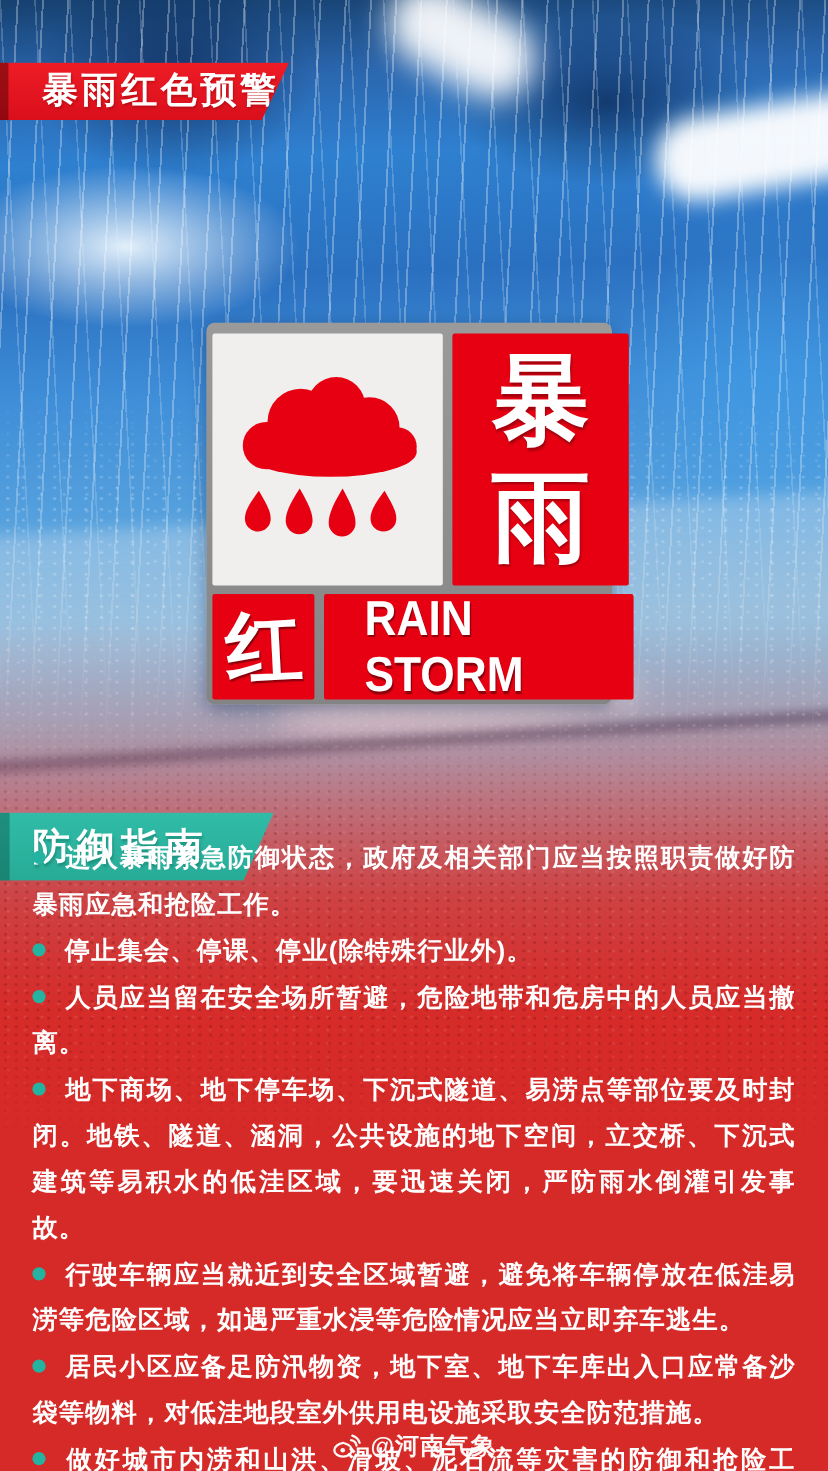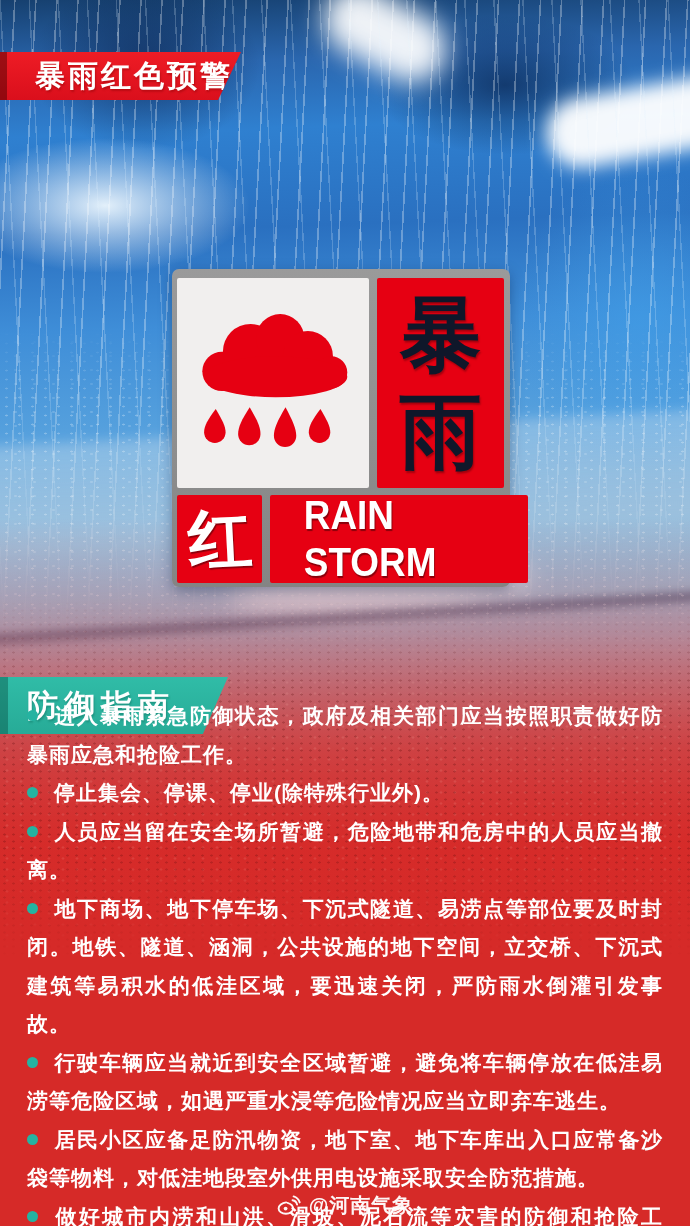--- a/index.html
+++ b/index.html
@@ -72,22 +72,22 @@
     text-shadow:1px 2px 2px rgba(0,80,66,.3);}
   .ribbon-guide::before{content:"";position:absolute;left:0;top:0;width:8px;height:100%;
     background:rgba(0,60,50,.35);}
   
   .sign{position:absolute;left:172px;top:269px;width:338px;height:318px;border-radius:7px;
     background:linear-gradient(180deg,#9a9a9a,#848484);
     box-shadow:0 4px 14px rgba(0,20,60,.35);}
   .cell{position:absolute;border-radius:2px;}
   .cell-icon{left:5px;top:9px;width:192px;height:210px;background:#f1efee;
     display:flex;align-items:center;justify-content:center;}
-  .cell-name{left:205px;top:9px;width:127px;height:210px;background:#e60012;
-    color:#0f172a;font-weight:bold;font-size:82px;line-height:97px;text-align:center;
+  .cell-name{left:205px;top:9px;width:147px;height:210px;background:#e60012;
+    color:#ffffff;font-weight:bold;font-size:82px;line-height:97px;text-align:center;
     padding-top:8px;box-sizing:border-box;word-break:break-all;
     text-shadow:1px 2px 2px rgba(0,0,0,.3);}
   .cell-red{left:5px;top:226px;width:85px;height:88px;background:#e60012;
     display:flex;align-items:center;justify-content:center;color:#fff;font-weight:bold;
     font-size:64px;text-shadow:1px 2px 1px rgba(0,0,0,.4);}
   .cell-red span{display:inline-block;transform:rotate(-3deg);}
   .cell-en{left:98px;top:226px;width:236px;height:88px;background:#e60012;
     display:flex;align-items:center;justify-content:center;color:#fff;font-weight:bold;
     font-size:41px;text-shadow:1px 2px 1px rgba(0,0,0,.4);padding-left:22px;}
   .cell-en span{display:inline-block;transform:scaleX(.9);letter-spacing:0;}

